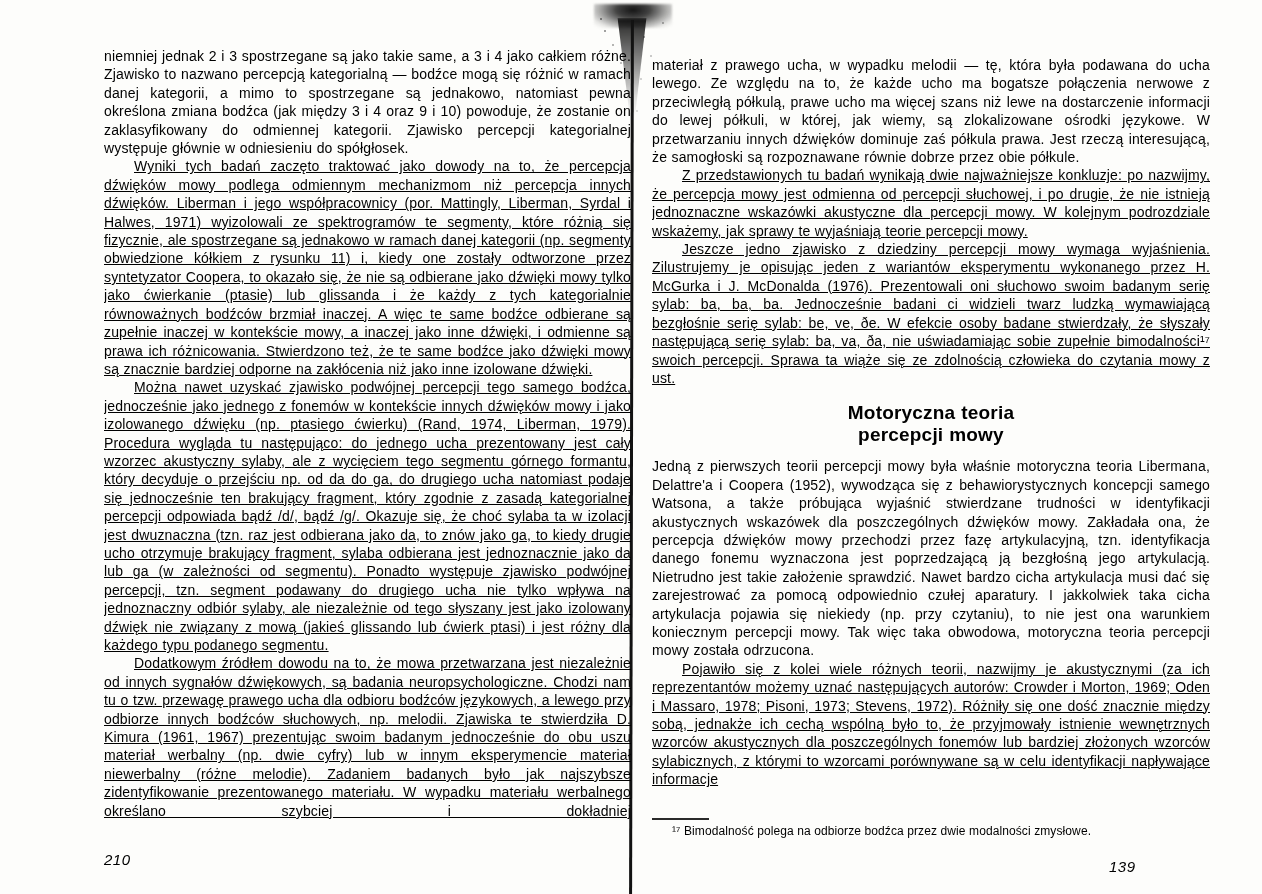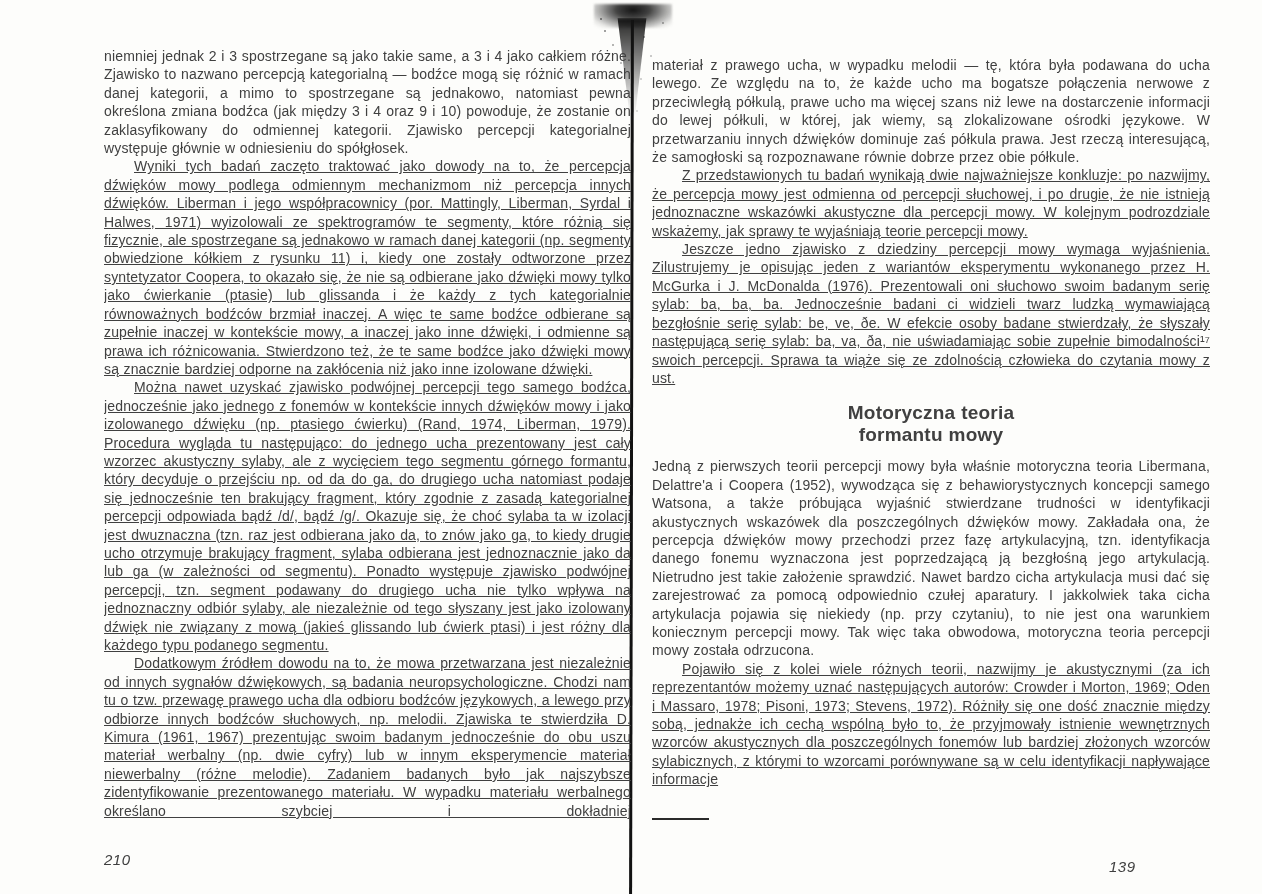--- a/index.html
+++ b/index.html
@@ -1,21 +1,21 @@
 <!DOCTYPE html>
 <html><head>
 <meta charset="utf-8">
 <style>
   html,body{margin:0;padding:0;background:#e8e8e6;}
   .scan{
     position:relative;
     width:1262px;height:894px;
     background:#fdfdfb;
     font-family:"Liberation Sans",sans-serif;
-    color:#404040;
+    color:#000000;
     overflow:hidden;
   }
   .col{
     position:absolute;
     font-size:14px;
     line-height:18.4px;
     letter-spacing:0.15px;
     word-spacing:0.4px;
     text-align:justify;
     overflow:hidden;
@@ -106,24 +106,25 @@
   </div>
   <div class="pagenum pagenum-left">210</div>
 
   <div class="col right-col">
     <p>materiał z prawego ucha, w wypadku melodii — tę, która była podawana do ucha lewego. Ze względu na to, że każde ucho ma bogatsze połączenia nerwowe z przeciwległą półkulą, prawe ucho ma więcej szans niż lewe na dostarczenie informacji do lewej półkuli, w której, jak wiemy, są zlokalizowane ośrodki językowe. W przetwarzaniu innych dźwięków dominuje zaś półkula prawa. Jest rzeczą interesującą, że samogłoski są rozpoznawane równie dobrze przez obie półkule.</p>
     <p class="indent">Z przedstawionych tu badań wynikają dwie najważniejsze konkluzje: po nazwijmy, że percepcja mowy jest odmienna od percepcji słuchowej, i po drugie, że nie istnieją jednoznaczne wskazówki akustyczne dla percepcji mowy. W kolejnym podrozdziale wskażemy, jak sprawy te wyjaśniają teorie percepcji mowy.</p>
     <p class="indent">Jeszcze jedno zjawisko z dziedziny percepcji mowy wymaga wyjaśnienia. Zilustrujemy je opisując jeden z wariantów eksperymentu wykonanego przez H. McGurka i J. McDonalda (1976). Prezentowali oni słuchowo swoim badanym serię sylab: ba, ba, ba. Jednocześnie badani ci widzieli twarz ludzką wymawiającą bezgłośnie serię sylab: be, ve, ðe. W efekcie osoby badane stwierdzały, że słyszały następującą serię sylab: ba, va, ða, nie uświadamiając sobie zupełnie bimodalności¹⁷ swoich percepcji. Sprawa ta wiąże się ze zdolnością człowieka do czytania mowy z ust.</p>
 
     <h2 class="section-heading">
       <span>Motoryczna teoria</span>
-      <span>formantu mowy</span>
+      <span>percepcji mowy</span>
     </h2>
 
     <p>Jedną z pierwszych teorii percepcji mowy była właśnie motoryczna teoria Libermana, Delattre'a i Coopera (1952), wywodząca się z behawiorystycznych koncepcji samego Watsona, a także próbująca wyjaśnić stwierdzane trudności w identyfikacji akustycznych wskazówek dla poszczególnych dźwięków mowy. Zakładała ona, że percepcja dźwięków mowy przechodzi przez fazę artykulacyjną, tzn. identyfikacja danego fonemu wyznaczona jest poprzedzającą ją bezgłośną jego artykulacją. Nietrudno jest takie założenie sprawdzić. Nawet bardzo cicha artykulacja musi dać się zarejestrować za pomocą odpowiednio czułej aparatury. I jakkolwiek taka cicha artykulacja pojawia się niekiedy (np. przy czytaniu), to nie jest ona warunkiem koniecznym percepcji mowy. Tak więc taka obwodowa, motoryczna teoria percepcji mowy została odrzucona.</p>
     <p class="indent justify-last">Pojawiło się z kolei wiele różnych teorii, nazwijmy je akustycznymi (za ich reprezentantów możemy uznać następujących autorów: Crowder i Morton, 1969; Oden i Massaro, 1978; Pisoni, 1973; Stevens, 1972). Różniły się one dość znacznie między sobą, jednakże ich cechą wspólną było to, że przyjmowały istnienie wewnętrznych wzorców akustycznych dla poszczególnych fonemów lub bardziej złożonych wzorców sylabicznych, z którymi to wzorcami porównywane są w celu identyfikacji napływające informacje</p>
   </div>
 
   <div class="footnote-rule"></div>
+  <div class="footnote">¹⁷ Bimodalność polega na odbiorze bodźca przez dwie modalności zmysłowe.</div>
 
   <div class="pagenum pagenum-right">139</div>
 
 </div>
 
 </body></html>

